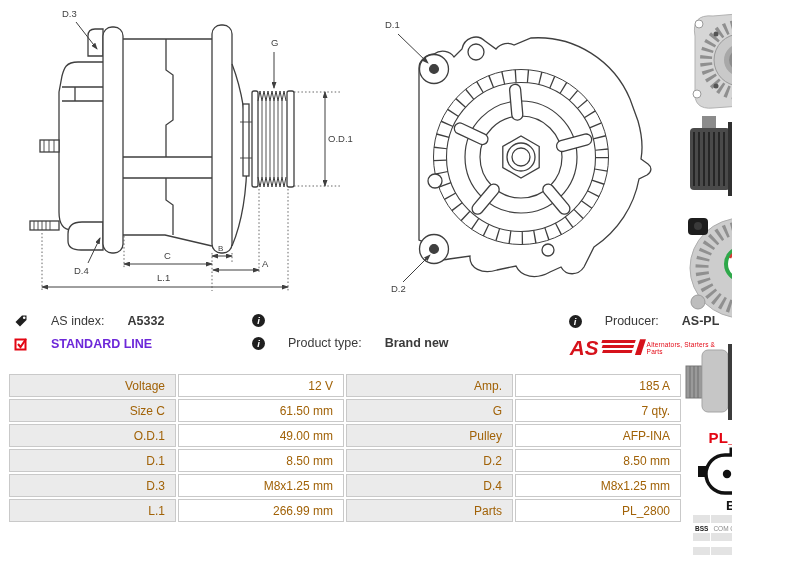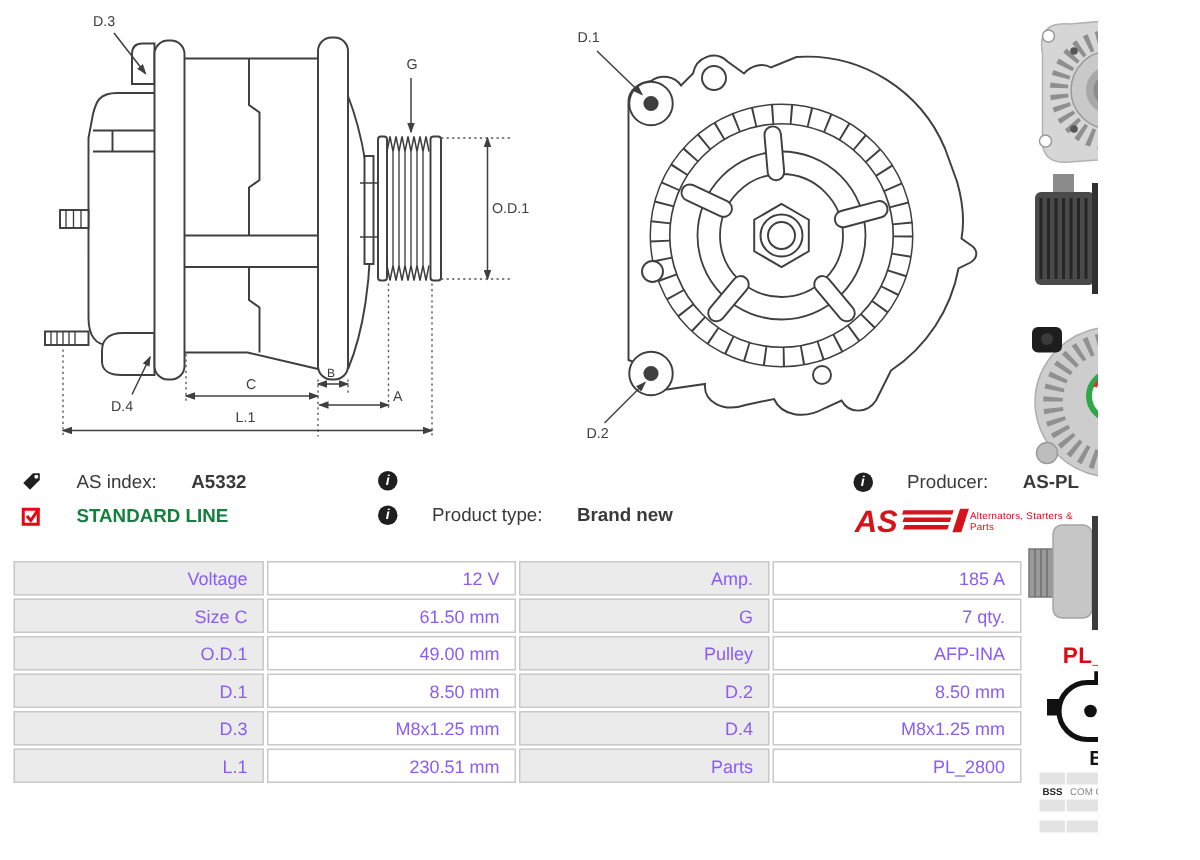--- a/index.html
+++ b/index.html
@@ -4,26 +4,26 @@
 <style>
   html,body{margin:0;padding:0;background:#fff;}
   #screen{position:relative;width:732px;height:573px;background:#fff;overflow:hidden;
           font-family:"Liberation Sans",sans-serif;color:#3f3f3f;}
   .abs{position:absolute;}
   svg text{font-family:"Liberation Sans",sans-serif;}
   
   .info-col{display:flex;flex-direction:column;gap:9px;}
   .info-line{display:flex;align-items:center;gap:23px;font-size:12.5px;color:#3a3a3a;white-space:nowrap;}
   .b{font-weight:bold;}
-  .red{color:#15803d;}
+  .red{color:#6d28d9;}
   .icon-info{width:13px;height:13px;min-width:13px;border-radius:50%;background:#1f1f1f;color:#fff;
              font-size:9.5px;font-weight:bold;font-style:italic;display:inline-flex;
              align-items:center;justify-content:center;}
   
-  table.spec{border-collapse:separate;border-spacing:2px;table-layout:fixed;width:676px;font-size:12px;color:#8b5cf6;}
+  table.spec{border-collapse:separate;border-spacing:2px;table-layout:fixed;width:676px;font-size:12px;color:#a16207;}
   table.spec td{border:1px solid #c9c9c9;height:21px;padding:0 10px 0 4px;text-align:right;
                 white-space:nowrap;overflow:hidden;}
   table.spec td.lbl{background:#ebebeb;}
   table.spec td.val{background:#fff;}
   
   .plug-title{font-size:15px;font-weight:bold;color:#e30613;text-align:center;letter-spacing:.3px;}
   .plug-bss{font-size:13.5px;font-weight:bold;color:#141414;text-align:center;}
   
   table.mini{border-collapse:separate;border-spacing:1px;font-size:6.5px;table-layout:fixed;}
   table.mini td{height:8px;padding:0 2px;white-space:nowrap;overflow:hidden;}
@@ -290,21 +290,21 @@
           <td class="val">8.50 mm</td>
         </tr>
         <tr>
           <td class="lbl">D.3</td>
           <td class="val">M8x1.25 mm</td>
           <td class="lbl">D.4</td>
           <td class="val">M8x1.25 mm</td>
         </tr>
         <tr>
           <td class="lbl">L.1</td>
-          <td class="val">230.51 mm</td>
+          <td class="val">266.99 mm</td>
           <td class="lbl">Parts</td>
           <td class="val">PL_2800</td>
         </tr>
       </tbody>
   </table>
 
   <div class="abs plug-title" style="left:690px;top:429px;width:100px;">PL_2800</div>
 
   <svg class="abs" style="left:692px;top:447px;" width="96" height="52" viewBox="0 0 96 52">
     <rect x="39" y="2" width="17" height="10" fill="#fff" stroke="#111" stroke-width="3"></rect>

